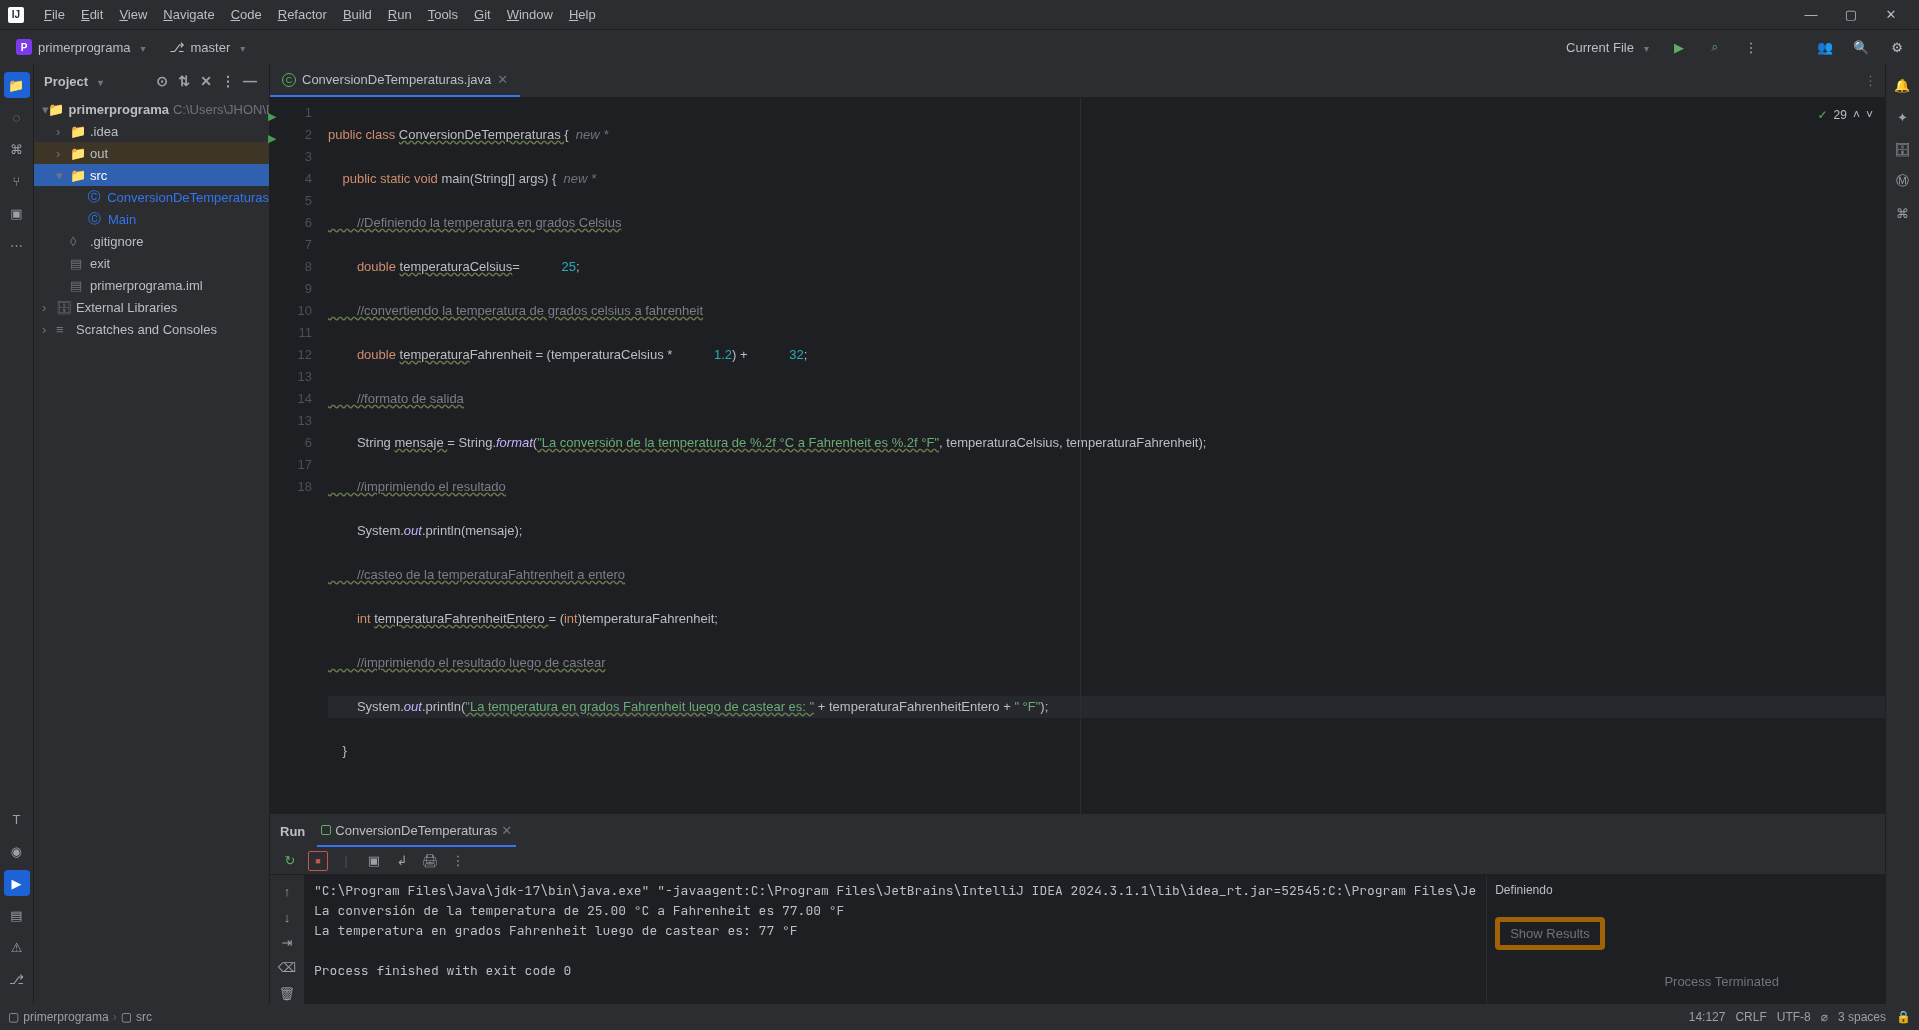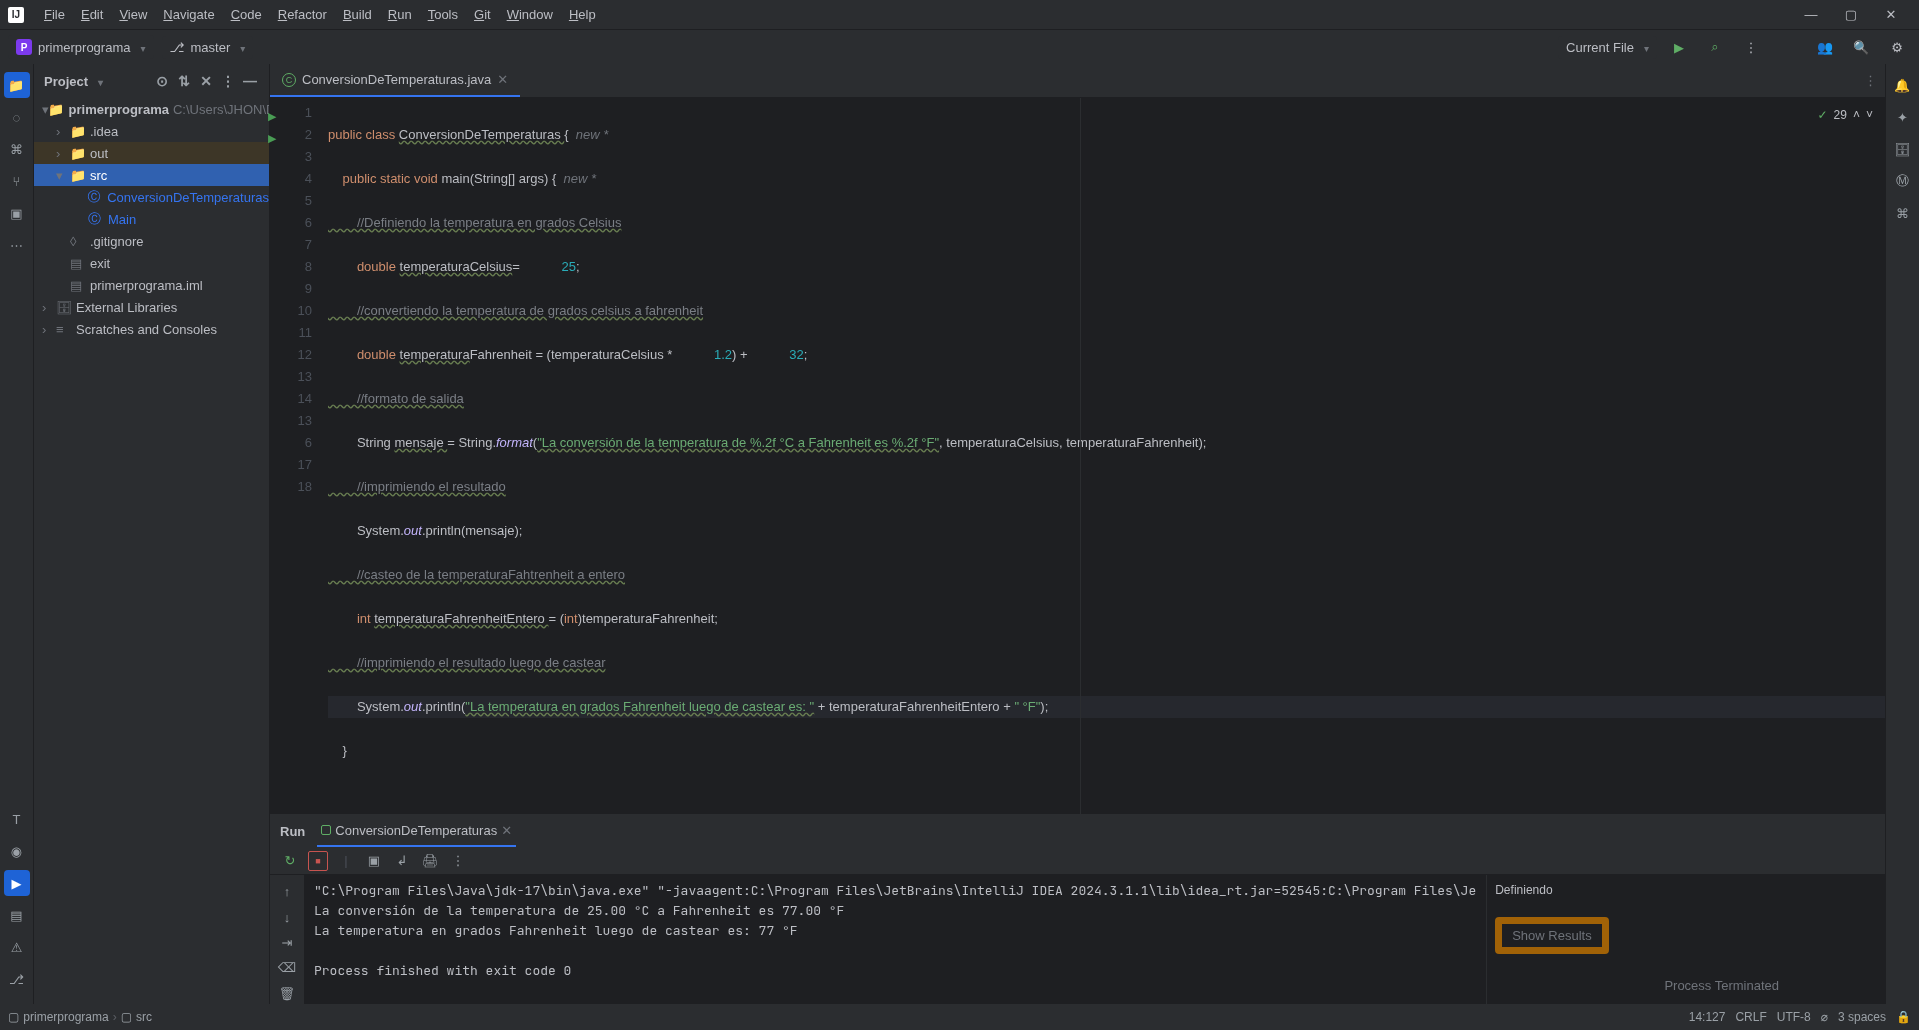--- a/index.html
+++ b/index.html
@@ -77,21 +77,21 @@
 .run-tools span{width:20px;height:20px;display:flex;align-items:center;justify-content:center;color:#9aa0a6;cursor:pointer;}
 .run-tools .green{color:#5fad65;}
 .run-tools .red{color:#c75450;border:1px solid #c75450;border-radius:2px;font-size:9px;}
 .run-content{flex:1;display:flex;min-height:0;}
 .console{flex:1;font-family:"JetBrains Mono",Consolas,monospace;font-size:13px;line-height:20px;padding:6px 10px;overflow:auto;white-space:pre;color:#bcbec4;}
 .side-gutter{width:34px;background:#2b2d30;display:flex;flex-direction:column;align-items:center;gap:4px;padding-top:6px;}
 .side-gutter span{color:#9aa0a6;width:22px;height:22px;display:flex;align-items:center;justify-content:center;cursor:pointer;}
 .perf{width:470px;border-left:1px solid #2b2d30;display:flex;flex-direction:column;padding:8px;}
 .perf-hdr{display:flex;align-items:center;color:#bcbec4;font-size:12px;margin-bottom:20px;}
 .perf-row{display:flex;align-items:center;gap:20px;}
-.perf .btn{padding:4px 10px;border:7px solid #a16207;border-radius:4px;color:#6f737a;cursor:pointer;}
+.perf .btn{padding:4px 10px;border:5px solid #a16207;border-radius:4px;color:#6f737a;cursor:pointer;}
 .perf .ts{margin-left:auto;display:flex;align-items:center;gap:6px;color:#6f737a;}
 .perf .rec{width:10px;height:10px;border:1px solid #6f737a;border-radius:50%;}
 .perf .term{text-align:center;color:#6f737a;margin-top:24px;}
 
 
 .status{height:26px;background:#2b2d30;display:flex;align-items:center;padding:0 8px;gap:10px;font-size:12px;color:#9aa0a6;}
 .status .crumb{display:flex;align-items:center;gap:4px;}
 .status .crumb .dir{color:#9aa0a6;}
 .status .sep{color:#5a5d63;}
 .status .spacer{flex:1;}

